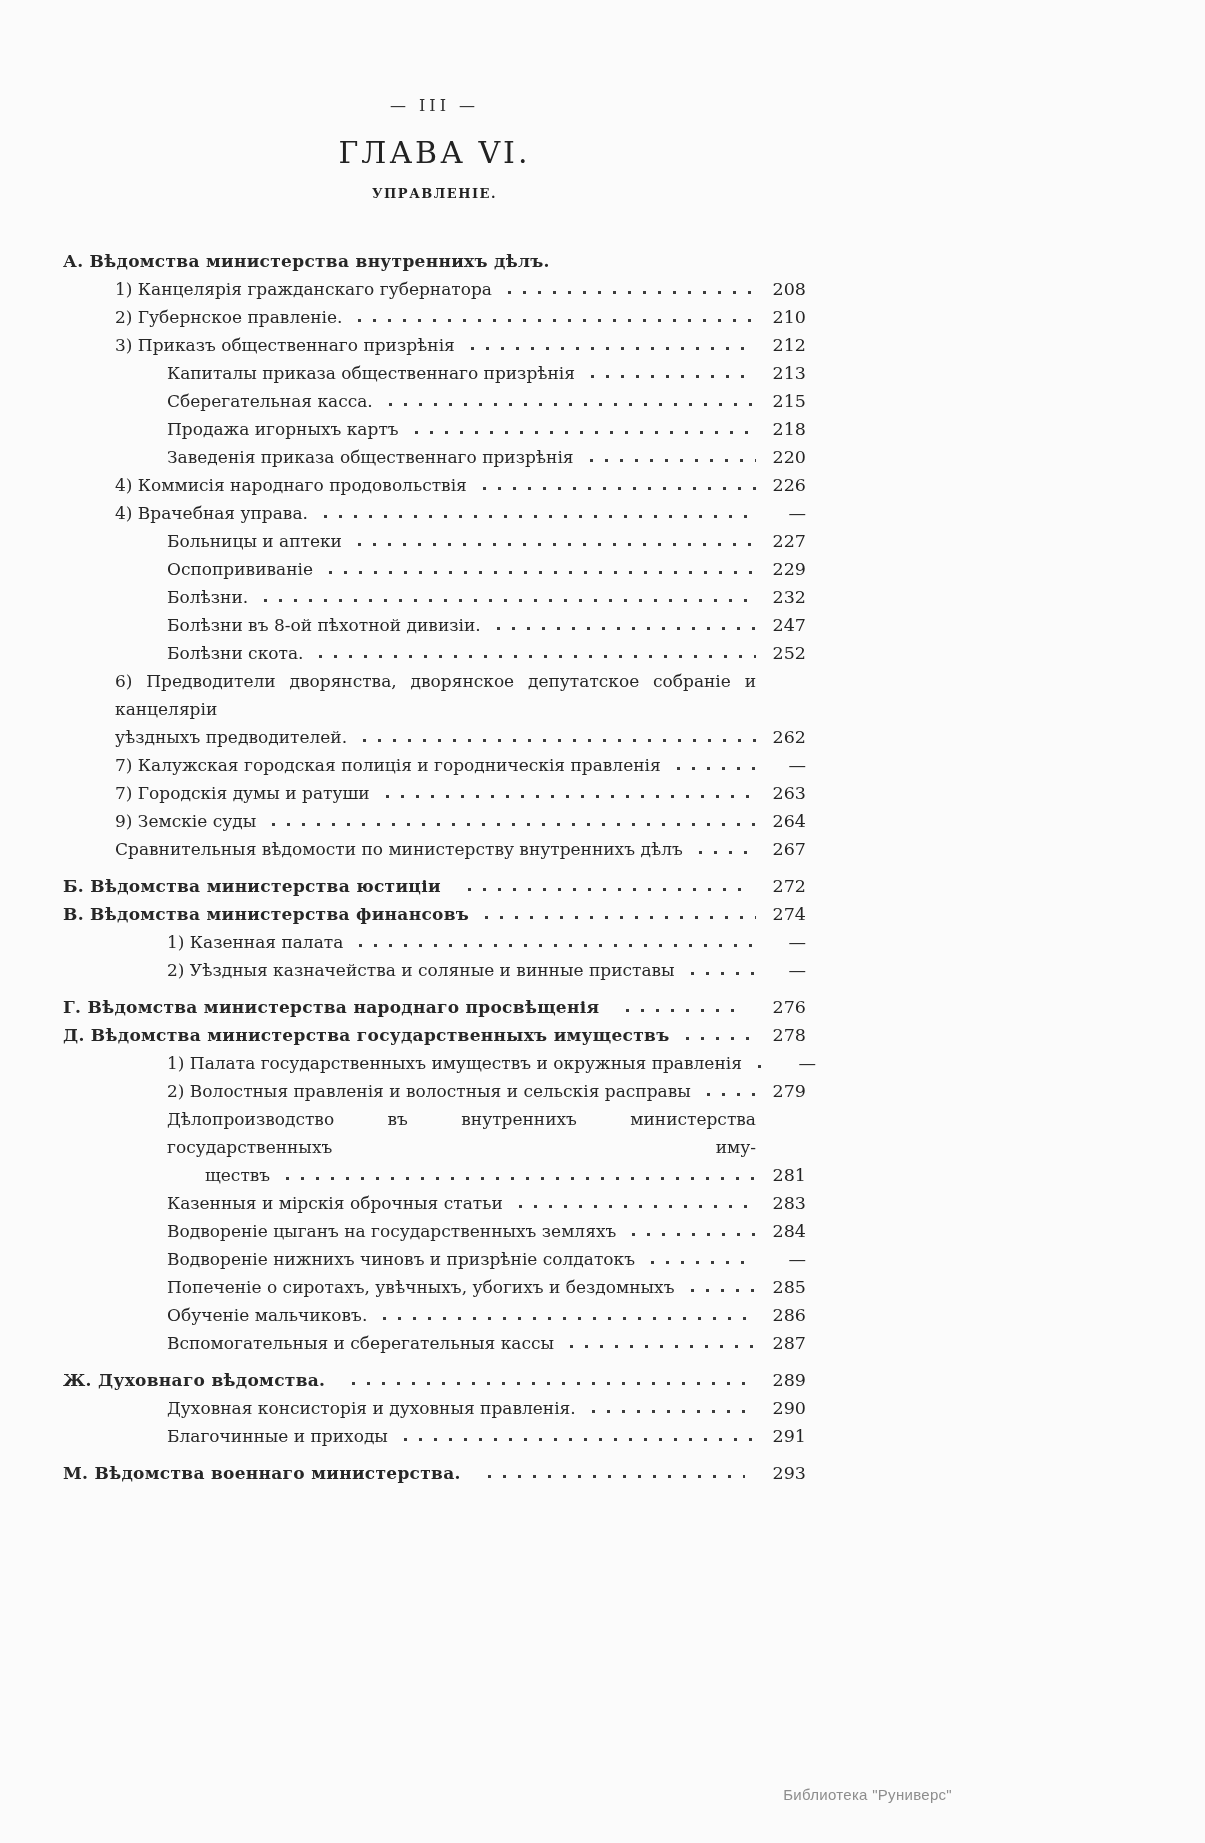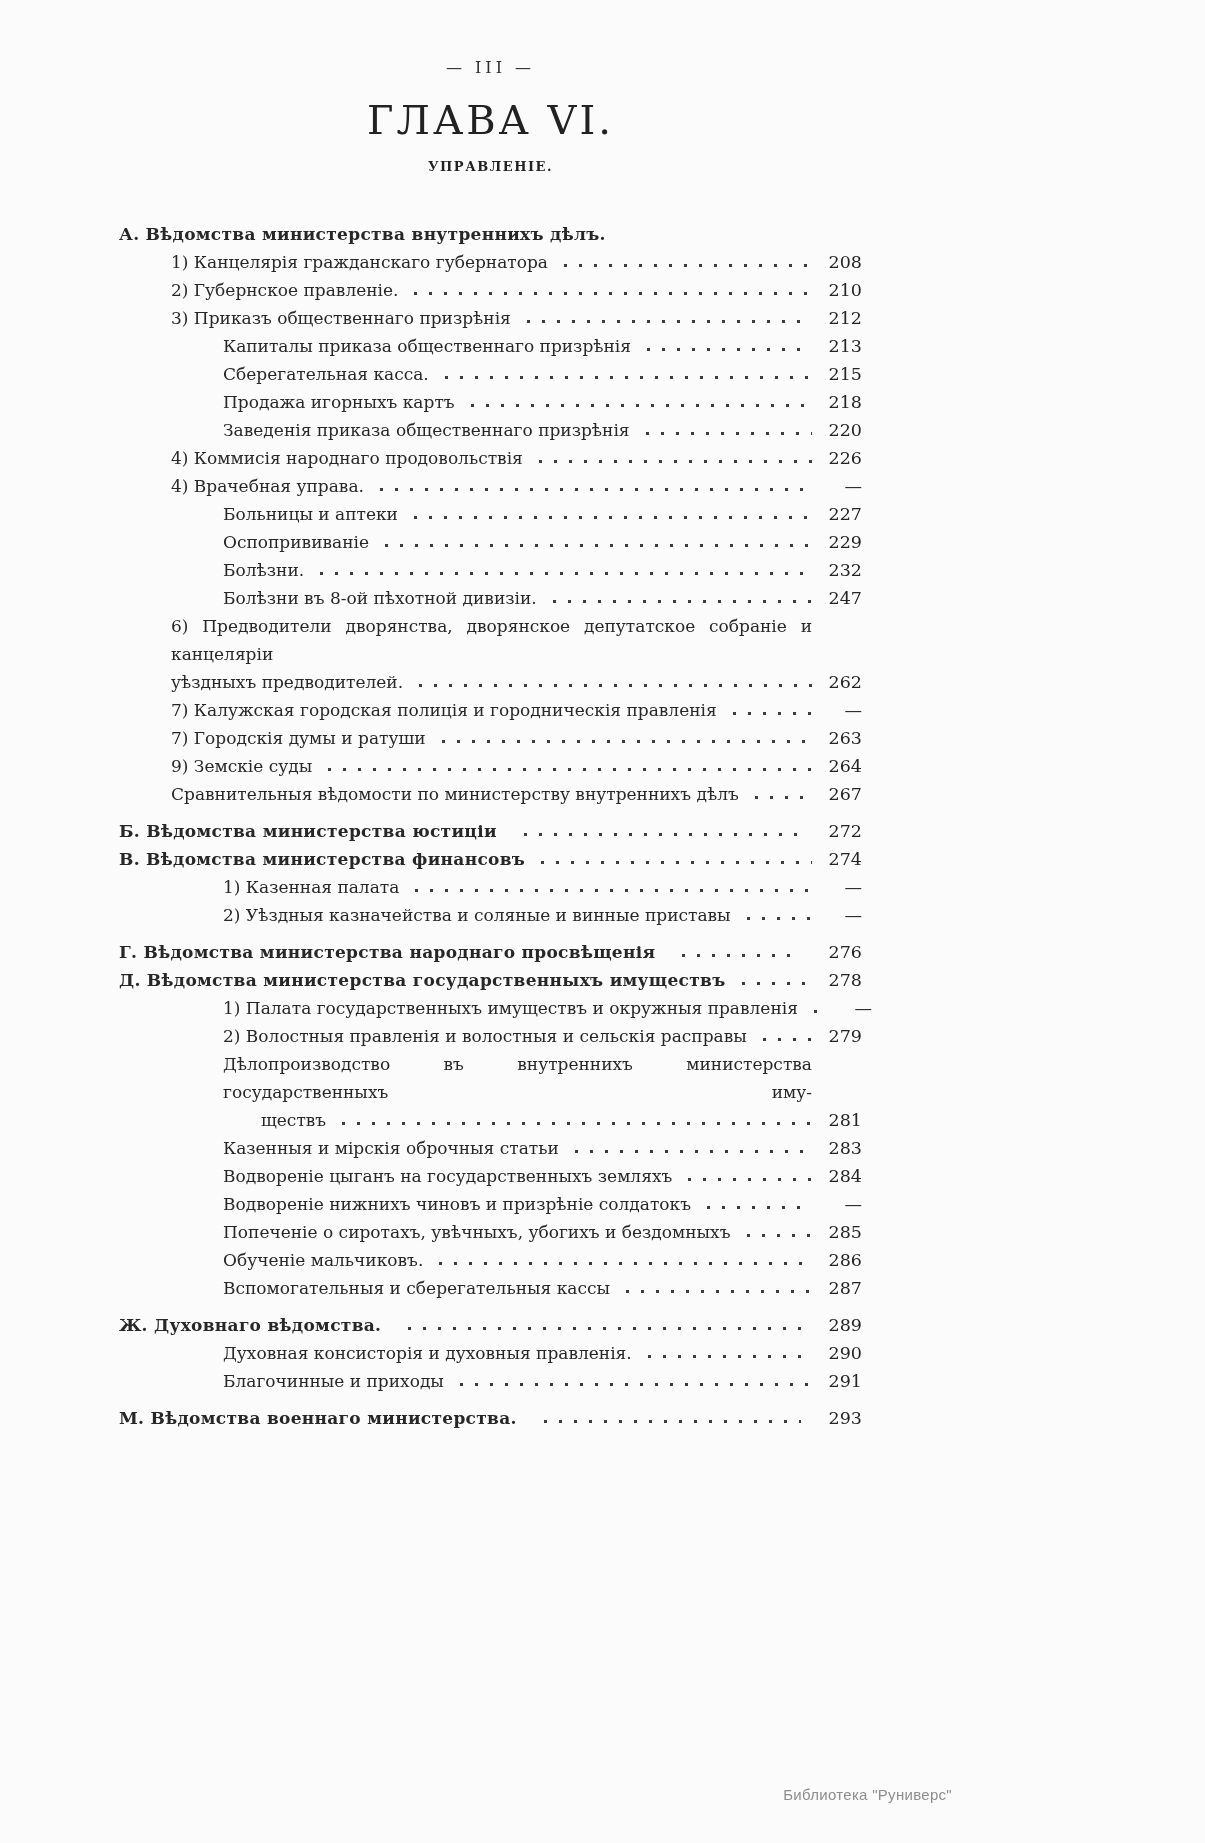--- a/index.html
+++ b/index.html
@@ -9,32 +9,32 @@
   }
   body {
     width: 1205px;
     min-height: 1843px;
     position: relative;
     font-family: "DejaVu Serif", "Liberation Serif", serif;
     color: #272727;
   }
   .sheet {
     width: 743px;
-    margin-left: 119px;
-    padding-top: 58px;
+    margin-left: 63px;
+    padding-top: 96px;
   }
   .folio {
     text-align: center;
     font-size: 16px;
     letter-spacing: 4px;
     color: #2e2e2e;
   }
   .chapter-title {
     text-align: center;
-    font-size: 40px;
+    font-size: 30px;
     letter-spacing: 3px;
     margin-top: 20px;
     color: #222;
   }
   .chapter-subtitle {
     text-align: center;
     font-size: 13px;
     font-weight: 700;
     letter-spacing: 1.5px;
     margin-top: 16px;
@@ -160,20 +160,25 @@
       <div class="row ind2">
         <span class="label">Болѣзни.</span>
         <span class="leader"></span>
         <span class="pagenum">232</span>
       </div>
       <div class="row ind2">
         <span class="label">Болѣзни въ 8-ой пѣхотной дивизіи.</span>
         <span class="leader"></span>
         <span class="pagenum">247</span>
       </div>
+      <div class="row ind2">
+        <span class="label">Болѣзни скота.</span>
+        <span class="leader"></span>
+        <span class="pagenum">252</span>
+      </div>
       <div class="row ind1 justify">
         <span class="label">6) Предводители дворянства, дворянское депутатское собраніе и канцеляріи</span>
       </div>
       <div class="row ind1">
         <span class="label">уѣздныхъ предводителей.</span>
         <span class="leader"></span>
         <span class="pagenum">262</span>
       </div>
       <div class="row ind1">
         <span class="label">7) Калужская городская полиція и городническія правленія</span>

